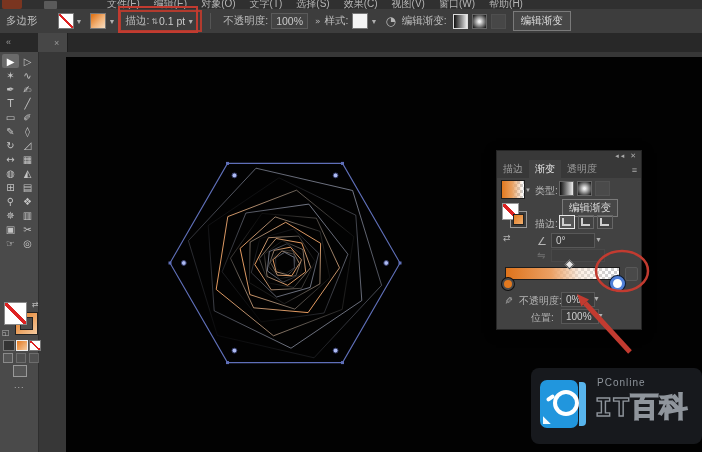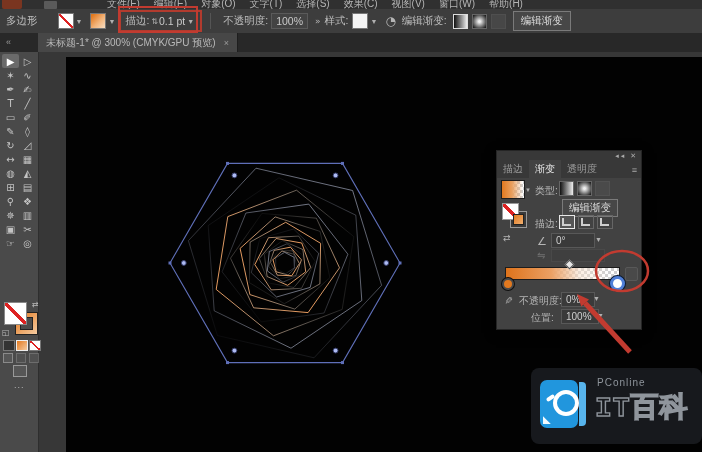--- a/index.html
+++ b/index.html
@@ -149,21 +149,20 @@
   <span style="margin-left:4px;">
     <span class="mini-btn mb-linear"></span><span class="mini-btn mb-radial"></span><span class="mini-btn mb-free"></span>
   </span>
   <span class="btn-bordered">编辑渐变</span>
 
 </div>
 
 <div id="tabbar" class="abs"></div>
 <div id="tool-collapse" class="abs">«</div>
 <div id="doc-tab" class="abs">
-  <span>未标题-1* @ 300% (CMYK/GPU 预览)</span>
   <span class="close">×</span>
 </div>
 
 <div id="pasteboard" class="abs"></div>
 <div id="artboard" class="abs"></div>
 <svg id="hexsvg" class="abs" style="left:66px;top:57px;" width="636" height="395" viewBox="66 57 636 395">
     <defs>
       <linearGradient id="go0" gradientTransform="rotate(0,0.5,0.5)">
         <stop offset="0" stop-color="#f2a263" stop-opacity="0.95"></stop>
         <stop offset="0.55" stop-color="#f6dcc4" stop-opacity="0.45"></stop>

